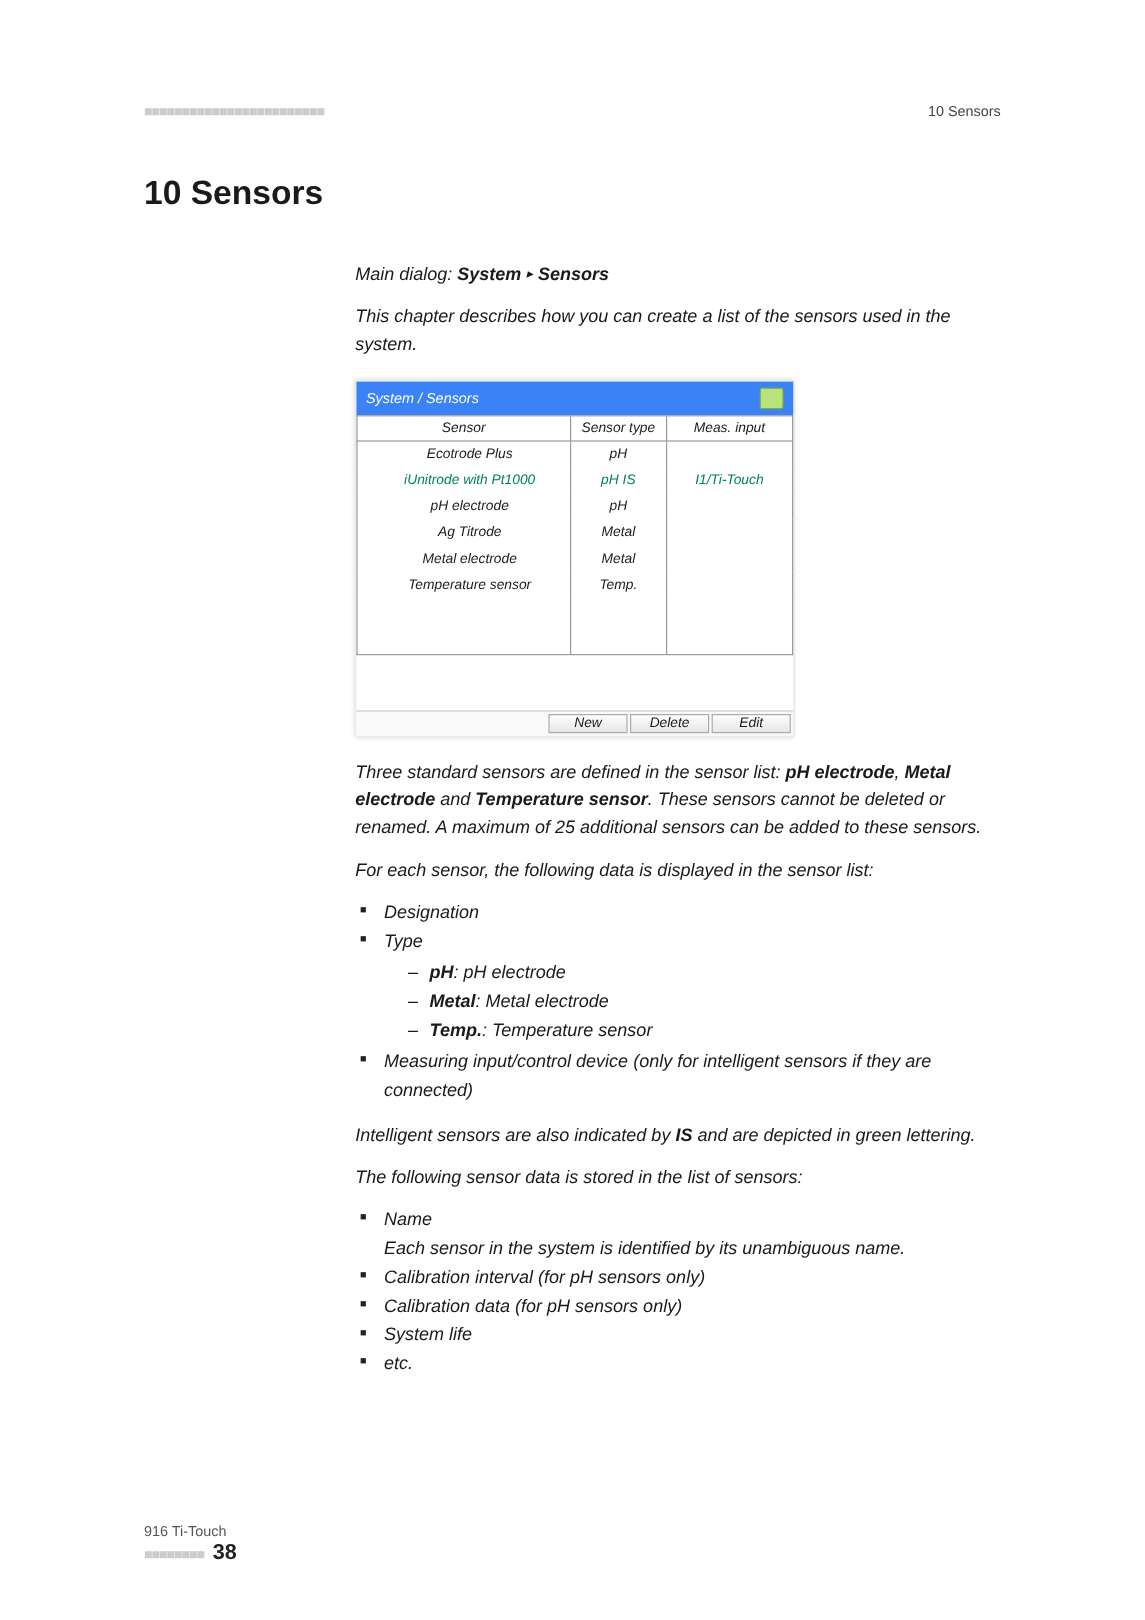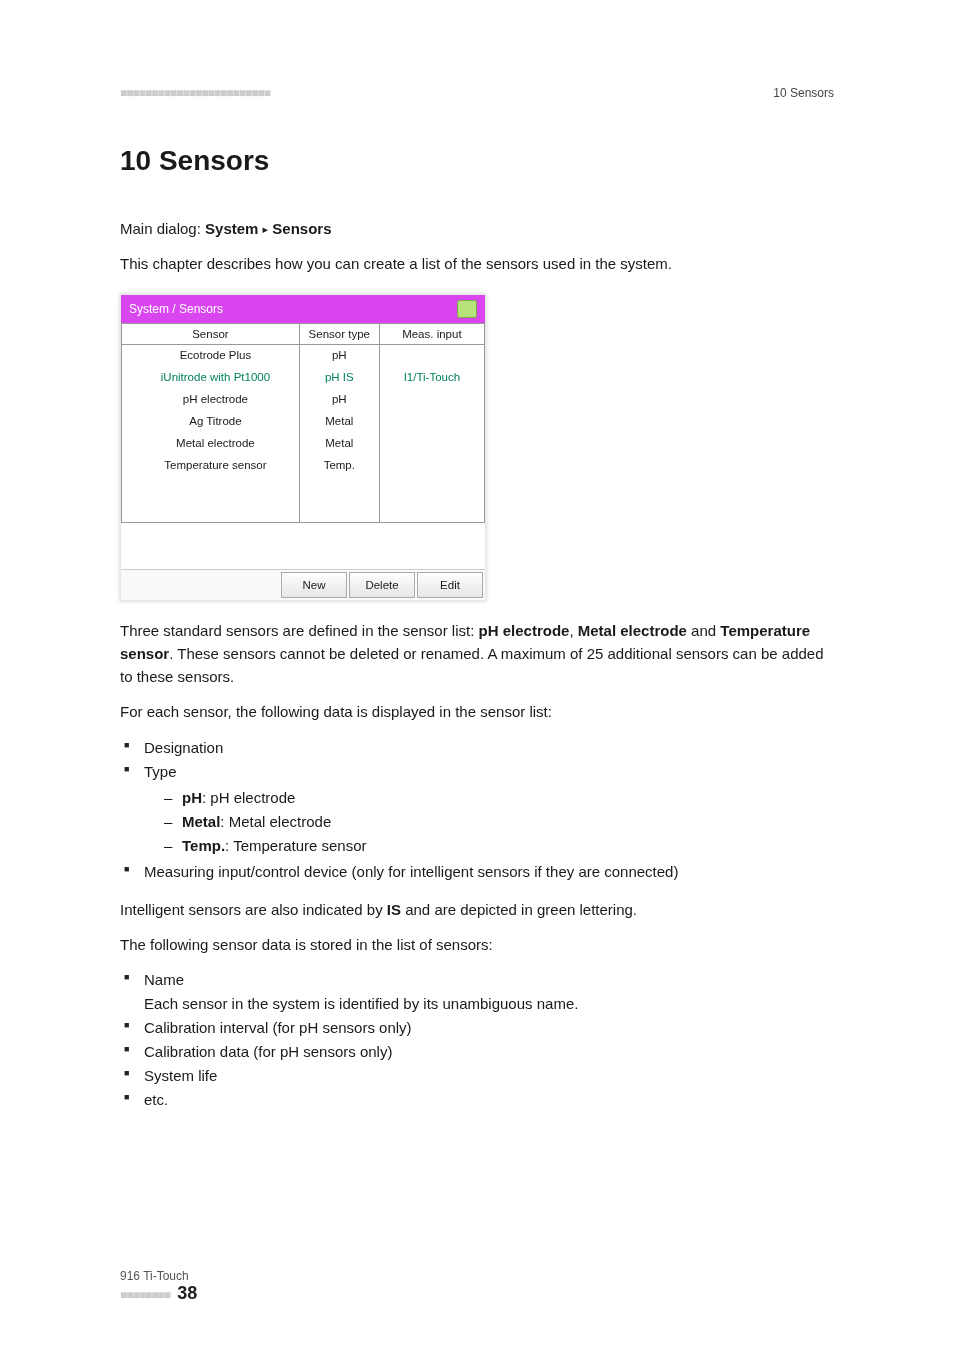--- a/index.html
+++ b/index.html
@@ -29,34 +29,36 @@
       left: 120px;
       right: 120px;
     }
     h1 {
       font-size: 28px;
       font-weight: 800;
       color: #1a1a1a;
       margin-bottom: 40px;
     }
     .body-col {
+      margin-left: 176px;
+      font-style: italic;
     }
     .para { font-size: 15px; line-height: 1.55; margin-bottom: 12px; }
     .bold { font-weight: 700; }
     .breadcrumb-tri { font-size: 11px; vertical-align: 1px; }
     
     .app-shot {
       border: 1px solid #e8e8e8;
       box-shadow: 0 0 4px rgba(0,0,0,.2);
       width: 366px;
       margin: 18px 0 18px 0;
       font-family: Arial, sans-serif;
     }
     .app-titlebar {
-      background: #d946ef;
+      background: #3b82f6;
       color: #fff;
       height: 28px;
       display: flex;
       align-items: center;
       padding: 0 8px;
       font-size: 12px;
     }
     .app-titlebar .title-icon {
       margin-left: auto;
       width: 20px;
@@ -93,21 +95,21 @@
       display: flex;
       justify-content: flex-end;
       gap: 0;
       border-top: 1px solid #ccc;
       background: #fafafa;
     }
     .btn {
       border: 1px solid #aaa;
       background: linear-gradient(#fefefe,#e6e6e6);
       font-size: 11.5px;
-      height: 26px;
+      height: 16px;
       width: 66px;
       display: flex;
       align-items: center;
       justify-content: center;
       margin: 2px 2px 2px 0;
       cursor: pointer;
     }
     
     ul.square { list-style: none; margin: 2px 0 14px 0; }
     ul.square > li { position: relative; padding-left: 24px; font-size: 15px; line-height: 1.6; }

